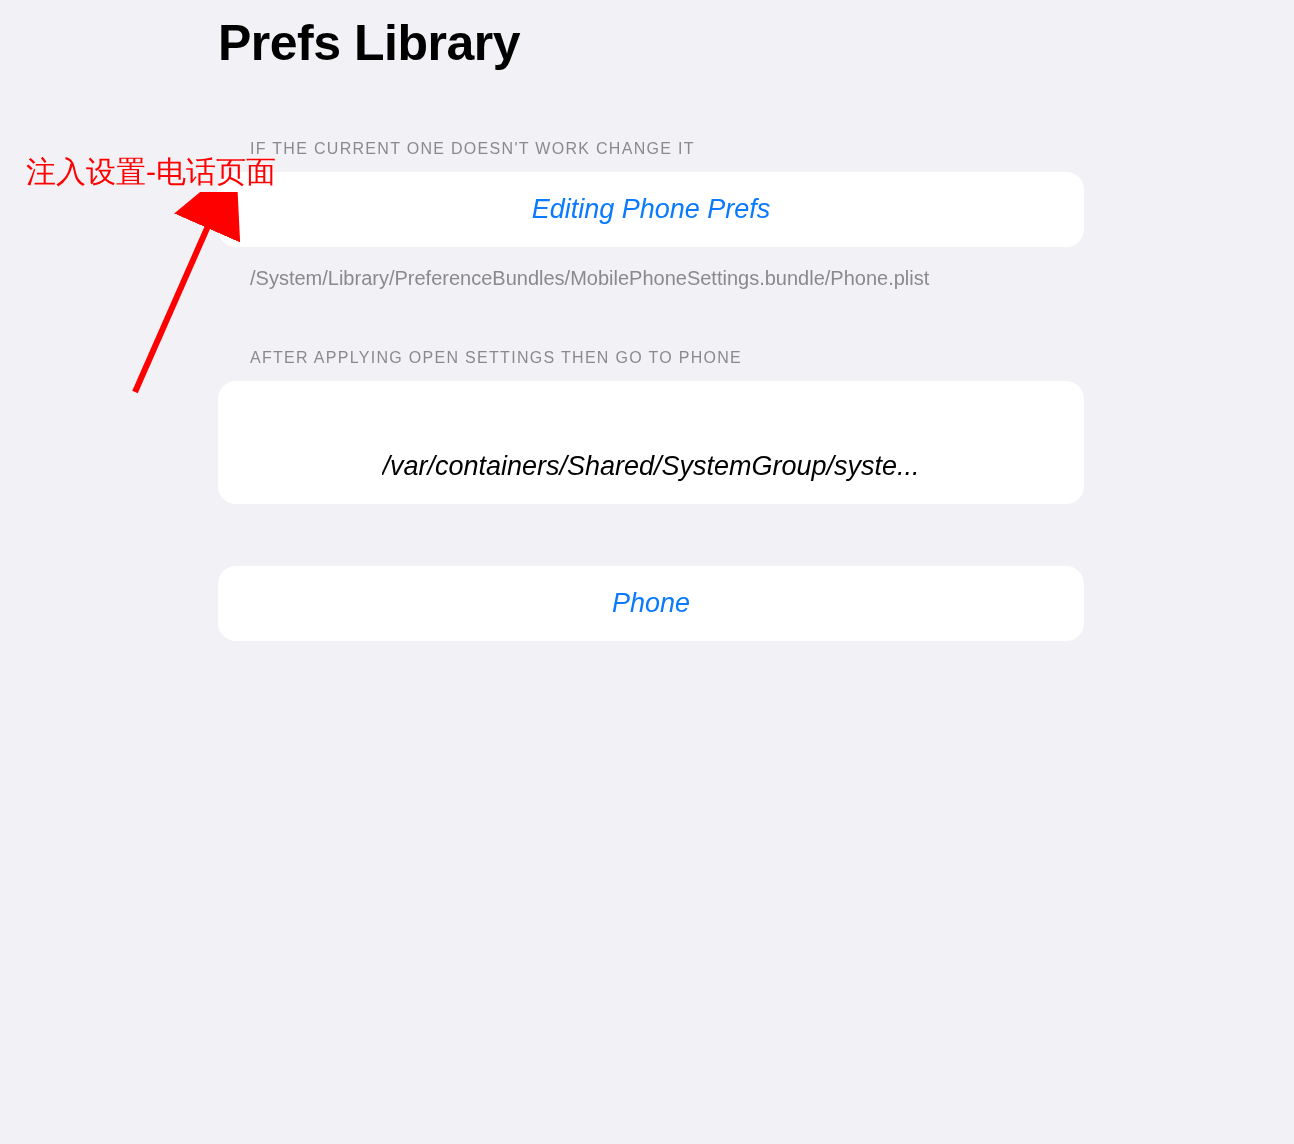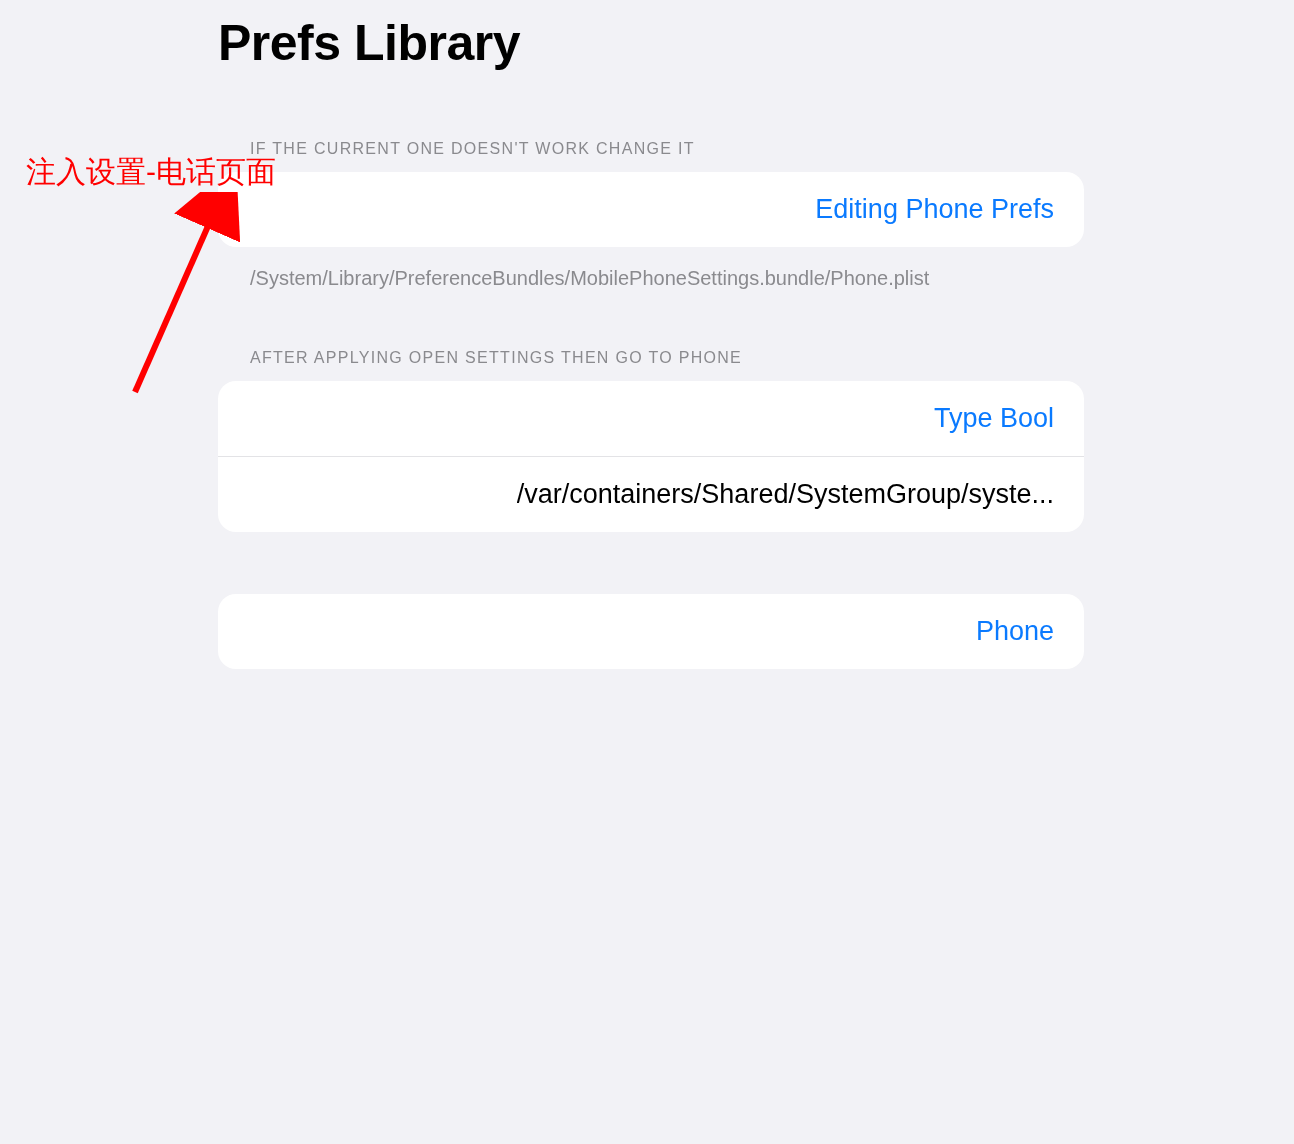--- a/index.html
+++ b/index.html
@@ -39,21 +39,22 @@
       margin: 0 210px 0 218px;
       overflow: hidden;
     }
     .row {
       padding: 22px 30px;
       font-size: 27px;
       color: #000;
       border-bottom: 1px solid #e3e3e6;
       display: flex;
       align-items: center;
-      justify-content: flex-end;
+      justify-content: center;
+      font-style: italic;
     }
     .row:last-child {
       border-bottom: none;
     }
     .row.no-border {
       border-bottom: none;
     }
     .link-text {
       color: #0a7aff;
       font-size: 27px;
@@ -101,20 +102,21 @@
       position: absolute;
       top: 192px;
       left: 100px;
       z-index: 9;
     }
     .truncate {
       white-space: nowrap;
       overflow: hidden;
       text-overflow: ellipsis;
       max-width: 100%;
+      margin-top: 48px;
     }
   </style>
 </head>
 <body>
 
 <h1 class="page-title">Prefs Library</h1>
 
 <div class="annotation">注入设置-电话页面</div>
 
 <svg class="arrow-svg" width="140" height="220">
@@ -133,23 +135,20 @@
     <span class="link-text">Editing Phone Prefs</span>
   </div>
 </div>
 
 <div class="footer-text">/System/Library/PreferenceBundles/MobilePhoneSettings.bundle/Phone.plist</div>
 
 <div class="section-header second">AFTER APPLYING OPEN SETTINGS THEN GO TO PHONE</div>
 
 <div class="card">
   <div class="row">
-    <span class="link-text">Type Bool</span>
-  </div>
-  <div class="row">
     <span class="truncate">/var/containers/Shared/SystemGroup/syste...</span>
   </div>
 </div>
 
 <div class="card spaced">
   <div class="row">
     <span class="link-text">Phone</span>
   </div>
 </div>
 

